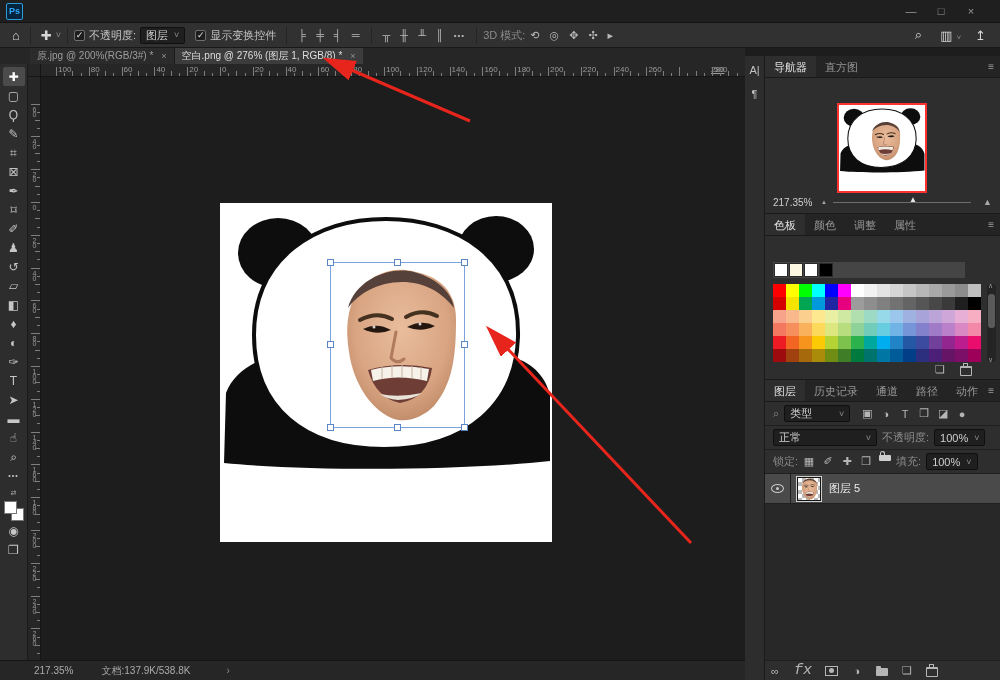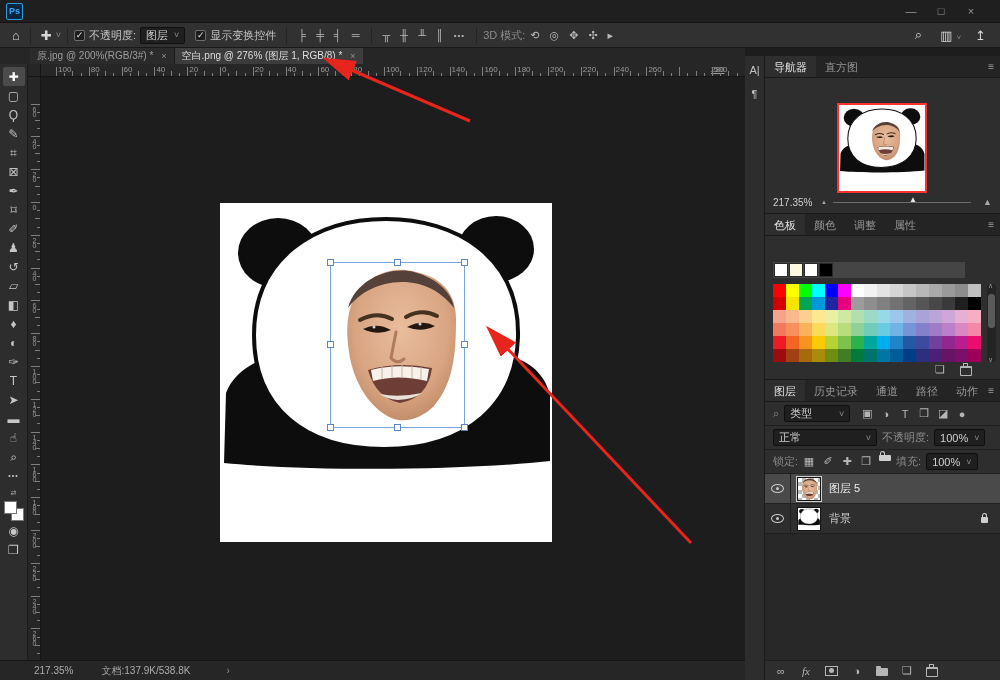--- a/index.html
+++ b/index.html
@@ -117,21 +117,21 @@
 .layer-name{margin-left:8px}
 .lock-right{margin-left:auto;margin-right:12px}
 .icon-lock{width:7px;height:6px;background:#cfcfcf;border-radius:1px;position:relative;display:inline-block}
 .icon-lock::before{content:"";position:absolute;top:-4px;left:1px;width:3px;height:4px;border:1px solid #cfcfcf;border-bottom:none;border-radius:3px 3px 0 0}
 .icon-trash{width:9px;height:10px;border:1px solid #b5b5b5;border-top:2px solid #b5b5b5;border-radius:1px;position:relative;margin-top:2px}
 .icon-trash::before{content:"";position:absolute;top:-5px;left:2px;width:3px;height:2px;border:1px solid #b5b5b5;border-bottom:none}
 .icon-folder{width:12px;height:8px;background:#b5b5b5;border-radius:1px;position:relative;margin-top:3px}
 .icon-folder::before{content:"";position:absolute;top:-2px;left:0;width:5px;height:2px;background:#b5b5b5;border-radius:1px 1px 0 0}
 .icon-mask{width:13px;height:10px;border:1px solid #b5b5b5;position:relative}
 .icon-mask::before{content:"";position:absolute;left:3px;top:1px;width:5px;height:5px;border-radius:50%;background:#b5b5b5}
-.fx-text{font-style:italic;font-family:Liberation Serif, serif;font-size:11px}
+.fx-text{font-style:italic;font-family:Liberation Mono, monospace;font-size:15px}
 .ly-bottom{height:20px;display:flex;align-items:center;justify-content:flex-end;gap:13px;padding-right:62px;background:#2e2e2e;border-top:1px solid #1f1f1f}
 
 
 .watermark{position:absolute;left:0;bottom:24px;width:100%;text-align:center;opacity:.92}
 .wm-line1{display:flex;align-items:flex-end;justify-content:center;gap:2px}
 .wm-bai{font-size:37px;font-weight:bold;color:#a4a4a4;letter-spacing:-1px;line-height:34px}
 .wm-jy{font-size:31px;font-weight:bold;color:#a4a4a4;line-height:34px}
 .wm-url{font-size:24px;font-weight:bold;color:#adadad;margin-top:4px}
 
 
@@ -737,32 +737,20 @@
             <span class="eye-col">
                 <span class="icon-eye"></span>
               </span>
             <span class="thumb-box checker">
               <svg width="22" height="22" viewBox="0 0 127 158" preserveAspectRatio="xMidYMid meet">
                   <use href="#sym-face"></use>
                 </svg>
             </span>
             <span class="layer-name">图层 5</span>
           </div>
-          <div class="layer-row" style="background:#2e2e2e">
-            <span class="eye-col">
-                <span class="icon-eye"></span>
-              </span>
-            <span class="thumb-box" style="background:#fff">
-              <svg width="22" height="22" viewBox="0 0 332 339" preserveAspectRatio="none">
-                  <use href="#sym-panda"></use>
-                </svg>
-            </span>
-            <span class="layer-name">背景</span>
-            <span class="lock-right"><span class="icon-lock"></span></span>
-          </div>
 
           <div class="watermark">
           </div>
         </div>
         <div class="ly-bottom">
             <span class="mini-icon">∞</span>
             <span class="mini-icon fx-text">fx</span>
             <span class="mini-icon icon-mask"></span>
             <span class="mini-icon">◑</span>
             <span class="mini-icon icon-folder"></span>

